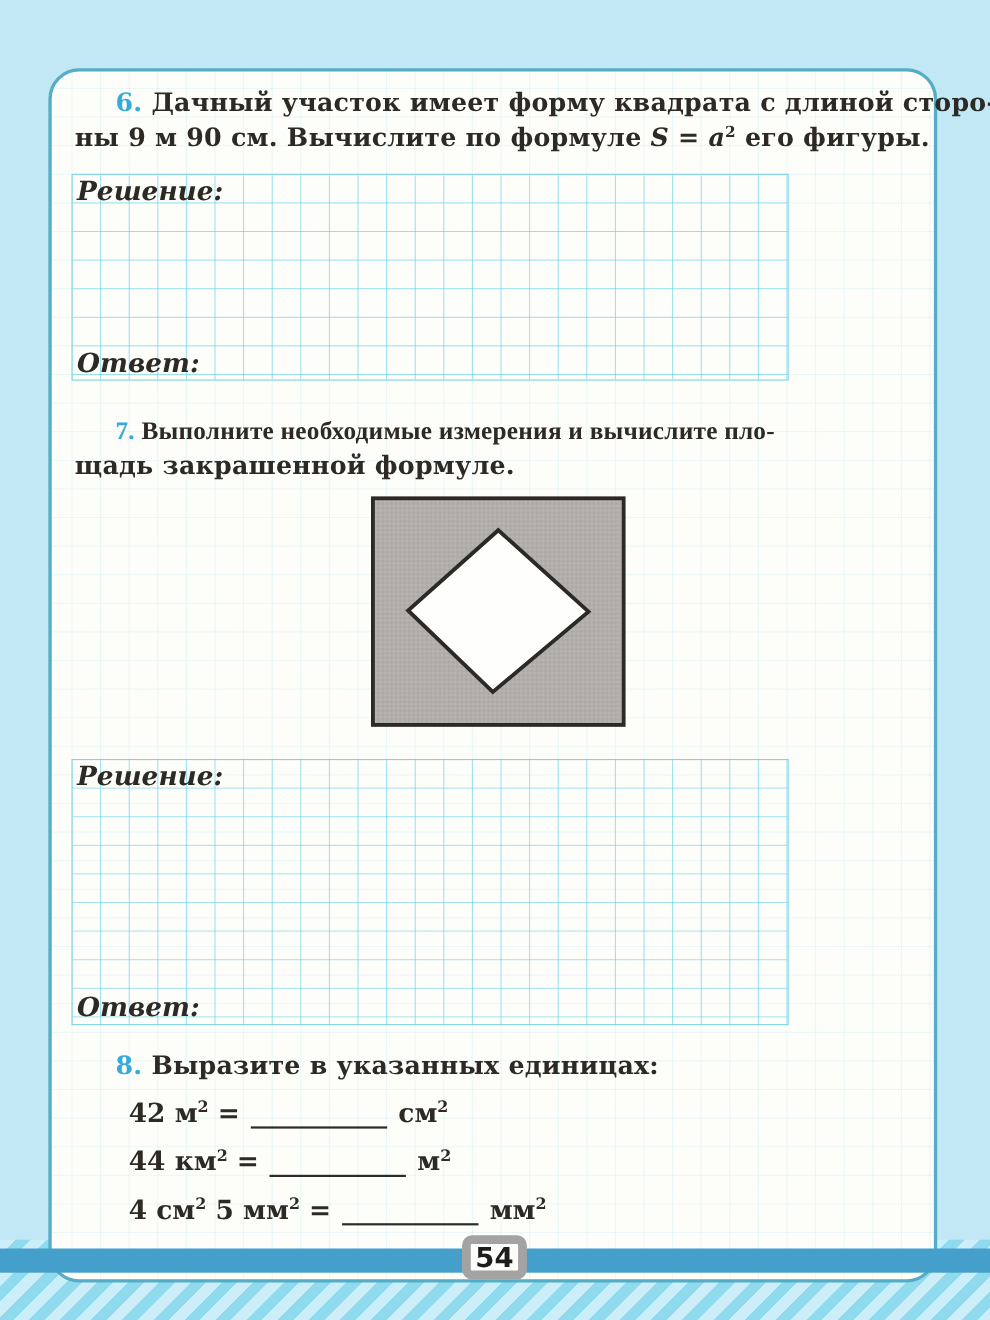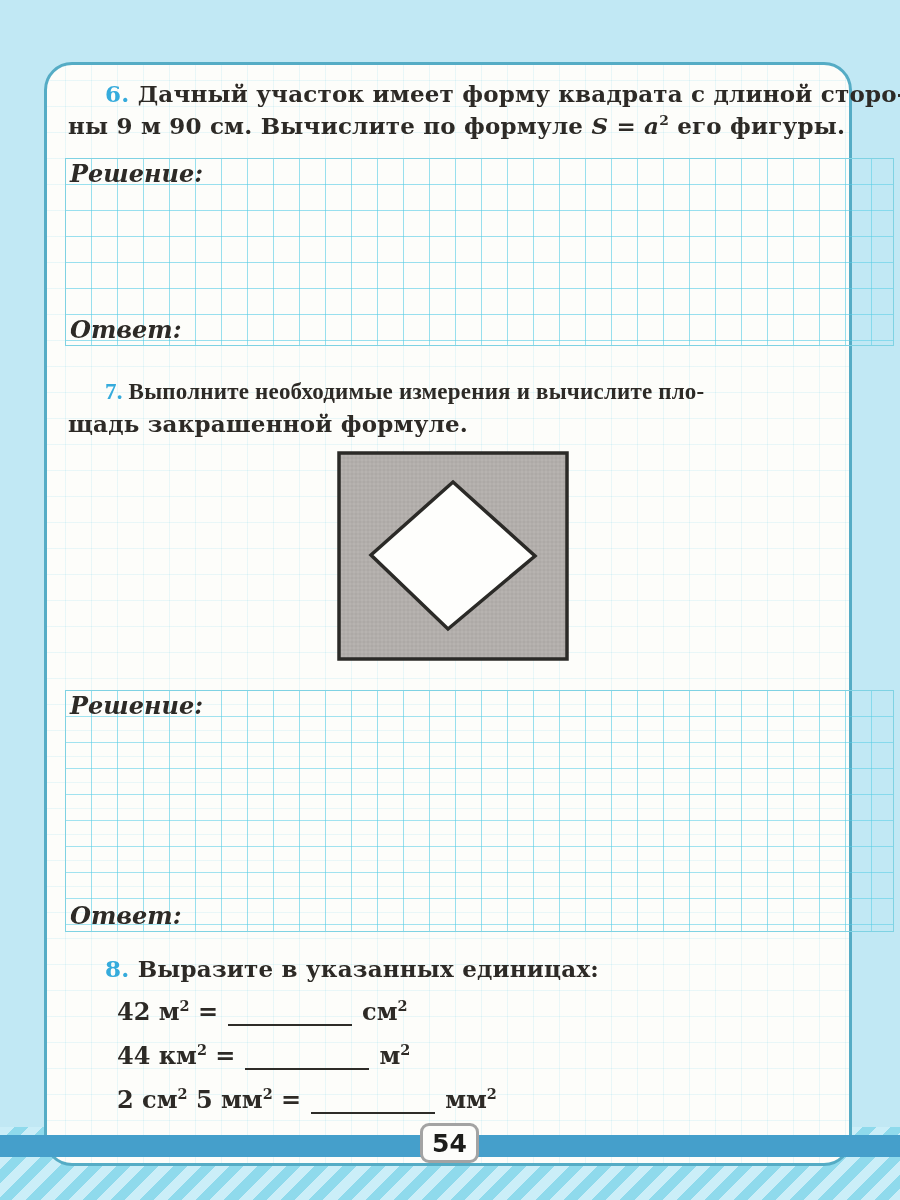--- a/index.html
+++ b/index.html
@@ -25,42 +25,42 @@
     border:3px solid #55acc5;border-radius:28px;
     box-sizing:border-box;
   }
   .ptext{position:absolute;white-space:nowrap;font-weight:700;font-size:23px;line-height:32px;letter-spacing:.2px;}
   .pnum{color:#35abdc;font-weight:700;}
   .indent{padding-left:37px;}
   .it{font-style:italic;}
   sup{font-size:.6em;line-height:0;}
   
   .grid-block{
-    position:absolute;left:18px;width:829px;box-sizing:border-box;
+    position:absolute;left:18px;width:652px;box-sizing:border-box;
     border:1px solid #7fd2e3;
     background-image:
       linear-gradient(rgba(86,205,230,.55) 1px, transparent 1px),
       linear-gradient(90deg, rgba(86,205,230,.55) 1px, transparent 1px);
     background-size:26px 26px;background-position:-1px -1px;
   }
   .sol-label{position:absolute;top:0px;left:4px;font-style:italic;font-weight:600;font-size:24px;}
   .ans-label{position:absolute;bottom:1px;left:4px;font-style:italic;font-weight:600;font-size:24px;text-align:right;}
   
   .figure{position:absolute;left:290px;top:386px;width:232px;height:210px;}
   
   .conv-row{font-weight:700;font-size:24px;line-height:28px;margin-bottom:16px;white-space:nowrap;margin-left:12px;}
   .blank{
     display:inline-block;width:124px;height:14px;margin:0 10px;
     border-bottom:2.5px solid #2e2c28;transform:translateY(6px);
   }
   
   .ribbon{position:absolute;left:0;top:1135px;width:900px;height:22px;background:#459fcb;z-index:2;}
   .page-badge{
     position:absolute;left:420px;top:1123px;width:59px;height:40px;z-index:3;
-    background:#fdfdfb;border:3px solid #a3a3a3;border-radius:9px;
+    background:#fdfdfb;border:8px solid #a3a3a3;border-radius:9px;
     box-sizing:border-box;display:flex;align-items:center;justify-content:center;
     font-family:"DejaVu Sans", sans-serif;font-weight:700;font-size:25px;color:#1d1d1b;
   }
 </style>
 </head>
 <body>
 
 <div class="stripes"></div>
 
 <div class="panel">
@@ -107,21 +107,21 @@
   </div>
 
   <div style="position:absolute;left:58px;top:933px;">
     <div class="conv-row">
       <span><span>42 м</span><sup>2</sup><span> =</span></span><span class="blank"></span><span><span>см</span><sup>2</sup></span>
     </div>
     <div class="conv-row">
       <span><span>44 км</span><sup>2</sup><span> =</span></span><span class="blank"></span><span><span>м</span><sup>2</sup></span>
     </div>
     <div class="conv-row">
-      <span><span>2 см</span><sup>2</sup><span> 5 мм</span><sup>2</sup><span> =</span></span><span class="blank"></span><span><span>мм</span><sup>2</sup></span>
+      <span><span>4 см</span><sup>2</sup><span> 5 мм</span><sup>2</sup><span> =</span></span><span class="blank"></span><span><span>мм</span><sup>2</sup></span>
     </div>
   </div>
 
 </div>
 
 <div class="ribbon"></div>
 <div class="page-badge">
   <span>54</span>
 </div>
 

